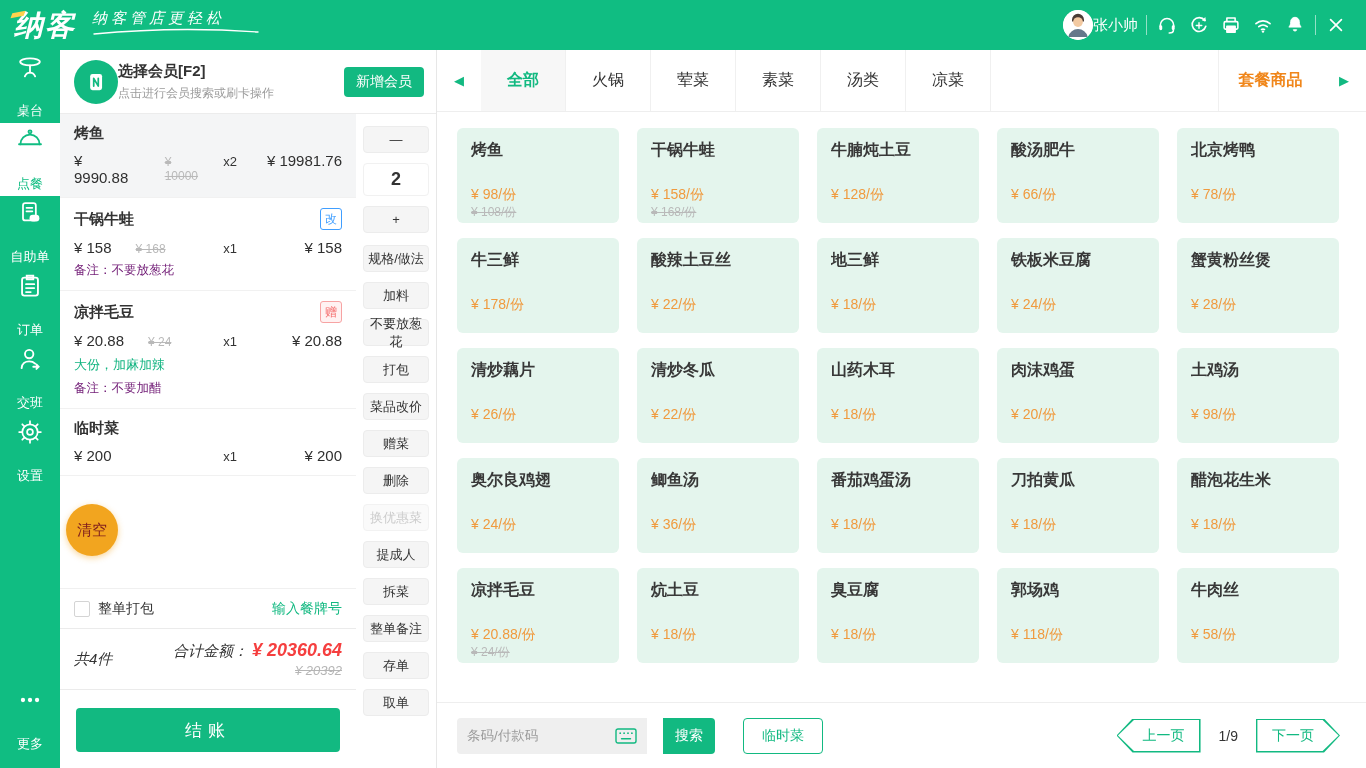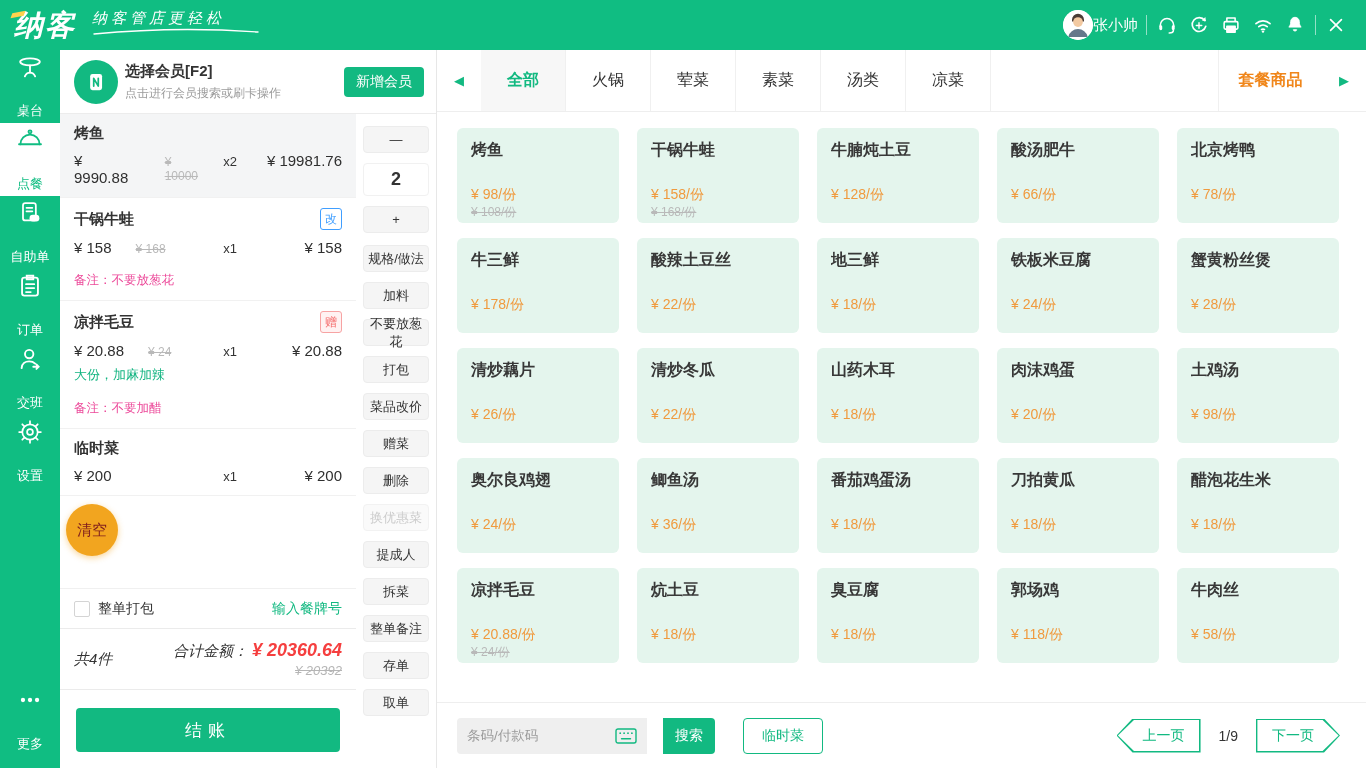--- a/index.html
+++ b/index.html
@@ -29,21 +29,21 @@
   .side-item { height:73px; display:flex; flex-direction:column; align-items:center; justify-content:center; gap:21px; color:#fff; cursor:pointer; }
   .side-item.active { background:#fff; color:#10bd82; }
   .side-label { font-size:13px; }
   .side-icon { width:28px; height:28px; display:flex; align-items:center; justify-content:center; }
   .side-more { margin-top:auto; margin-bottom:12px; }
 
   
   .left-region { width:377px; flex:none; display:flex; flex-direction:column; border-right:1px solid #e7e7e7; background:#fff; }
   .member-header { height:64px; flex:none; display:flex; align-items:center; padding:0 12px 0 14px; border-bottom:1px solid #ececec; cursor:pointer; }
   .member-badge { width:44px; height:44px; border-radius:50%; background:#12b981; display:flex; align-items:center; justify-content:center; flex:none; }
-  .member-texts { margin-left:7px; }
+  .member-texts { margin-left:0; }
   .member-title { font-size:15px; font-weight:700; color:#333; }
   .member-sub { font-size:12px; color:#9b9b9b; margin-top:4px; }
   .add-member-btn { margin-left:auto; background:#12b981; color:#fff; font-size:14px; border:none; border-radius:4px; height:30px; padding:0 12px; cursor:pointer; }
 
   .left-cols { flex:1; display:flex; min-height:0; }
   .order-col { flex:1; display:flex; flex-direction:column; min-height:0; }
 
   .order-list { flex:1; position:relative; overflow:hidden; }
   .oitem { padding:10px 14px 11px 14px; border-bottom:1px solid #f1f1f1; position:relative; cursor:pointer; }
   .oitem.selected { background:#f4f5f6; }
@@ -52,21 +52,21 @@
   .obadge { width:22px; height:22px; border-radius:3px; font-size:12px; display:flex; align-items:center; justify-content:center; cursor:pointer; font-weight:400; }
   .obadge.modify { border:1px solid #409eff; color:#409eff; background:#fff; }
   .obadge.gift { border:1px solid #f7a3a3; color:#f56c6c; background:#fff2f2; }
   .orow2 { margin-top:9px; display:grid; grid-template-columns:1fr 44px 90px; align-items:baseline; }
   .oprices { display:flex; align-items:baseline; gap:24px; }
   .op { font-size:15px; color:#2f2f2f; }
   .oo { font-size:12px; color:#b9b9b9; text-decoration:line-through; }
   .oqty { font-size:13px; color:#333; text-align:center; }
   .ototal { font-size:15px; color:#2f2f2f; text-align:right; }
   .ospec { margin-top:7px; font-size:13px; color:#14b582; }
-  .onote { margin-top:16px; font-size:12.5px; color:#ec4899; }
+  .onote { margin-top:6px; font-size:12.5px; color:#701a75; }
 
   .clear-btn { position:absolute; left:6px; bottom:32px; width:52px; height:52px; border-radius:50%; background:#f2a51f; color:#7f1d1d; border:none; font-size:15px; cursor:pointer; box-shadow:0 2px 6px rgba(242,165,31,.45); }
 
   .pack-row { height:40px; flex:none; display:flex; align-items:center; padding:0 14px; border-top:1px solid #f0f0f0; }
   .checkbox { width:16px; height:16px; border:1px solid #d4d4d4; border-radius:2px; background:#fff; cursor:pointer; flex:none; }
   .pack-label { font-size:14px; color:#333; margin-left:8px; }
   .table-num-link { margin-left:auto; font-size:14px; color:#12b981; cursor:pointer; }
 
   .totals-row { height:62px; flex:none; border-top:1px solid #ebebeb; border-bottom:1px solid #ebebeb; display:flex; align-items:center; padding:4px 14px;font-style:italic; }
   .count-label { font-size:15px; color:#333; }

